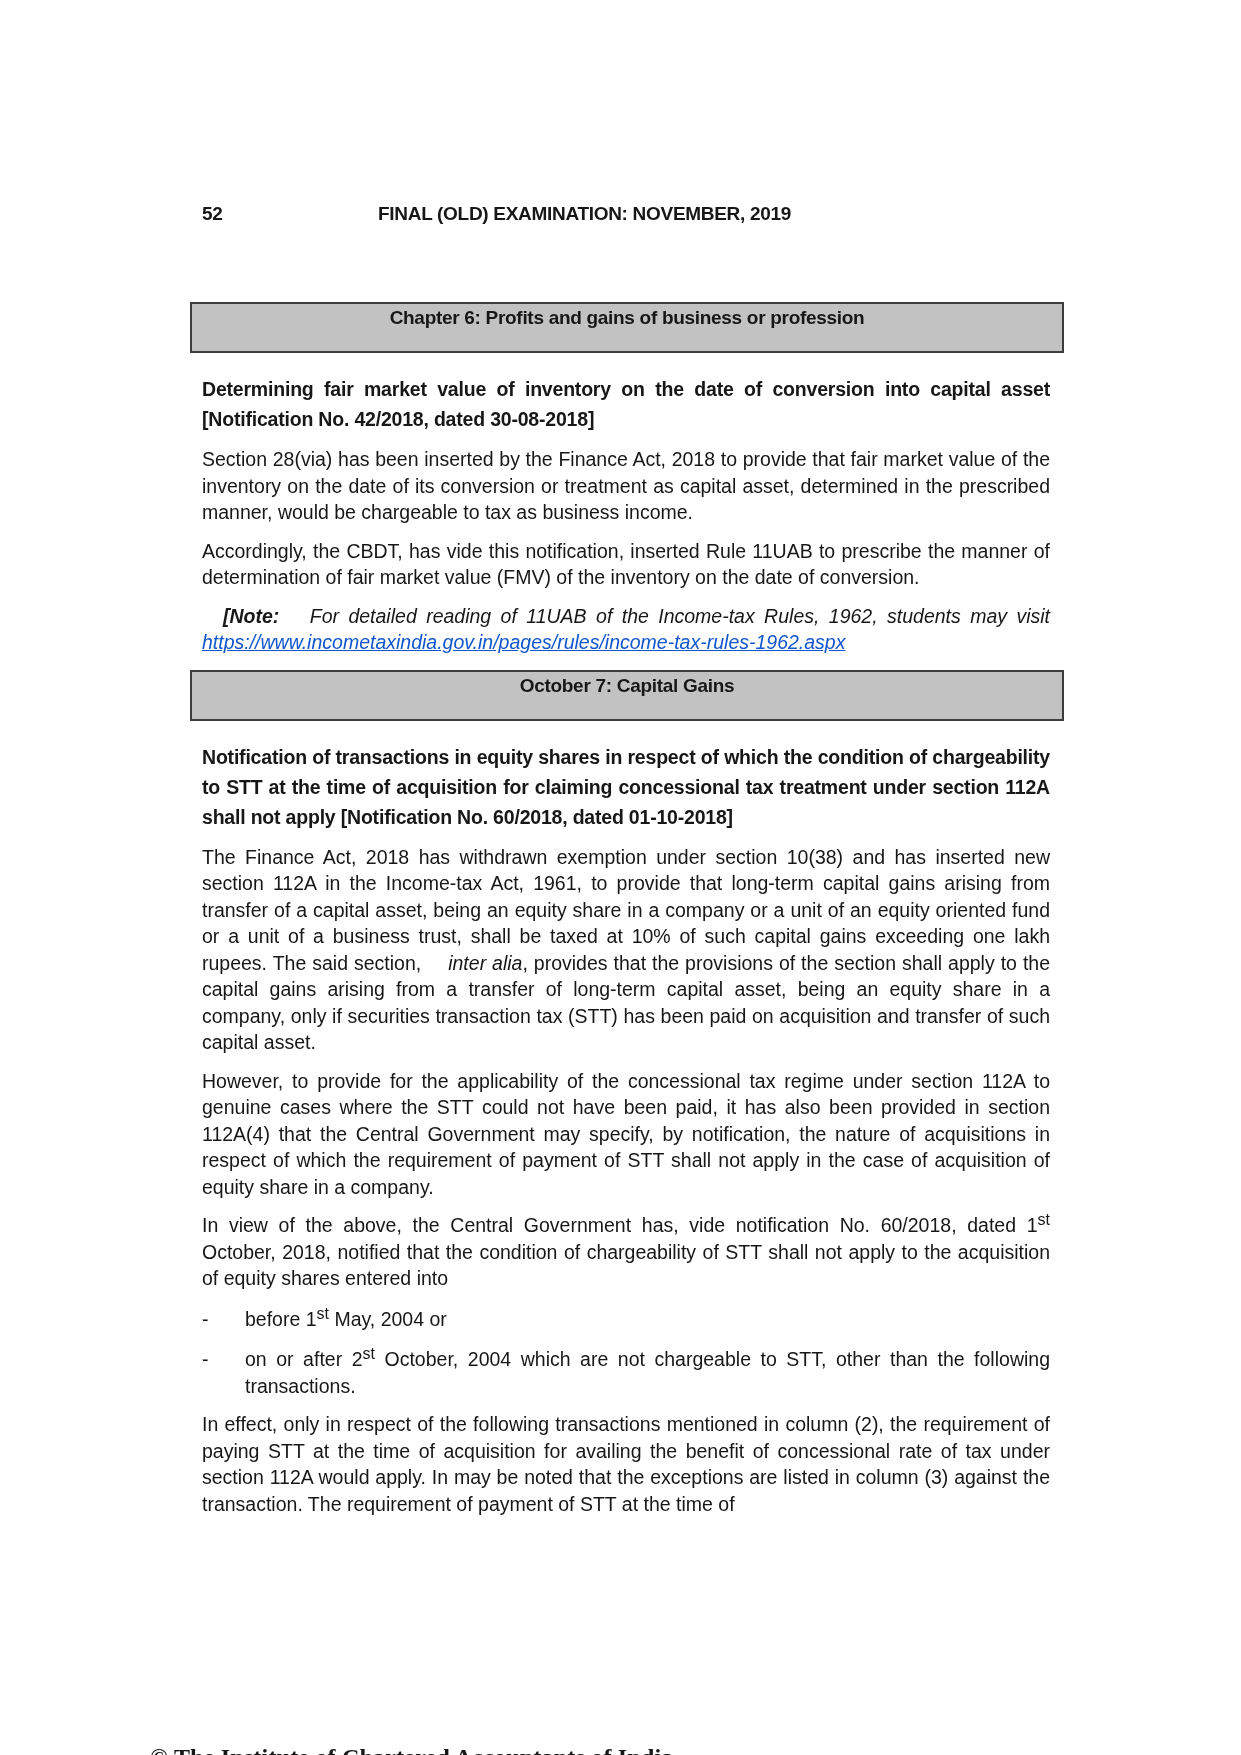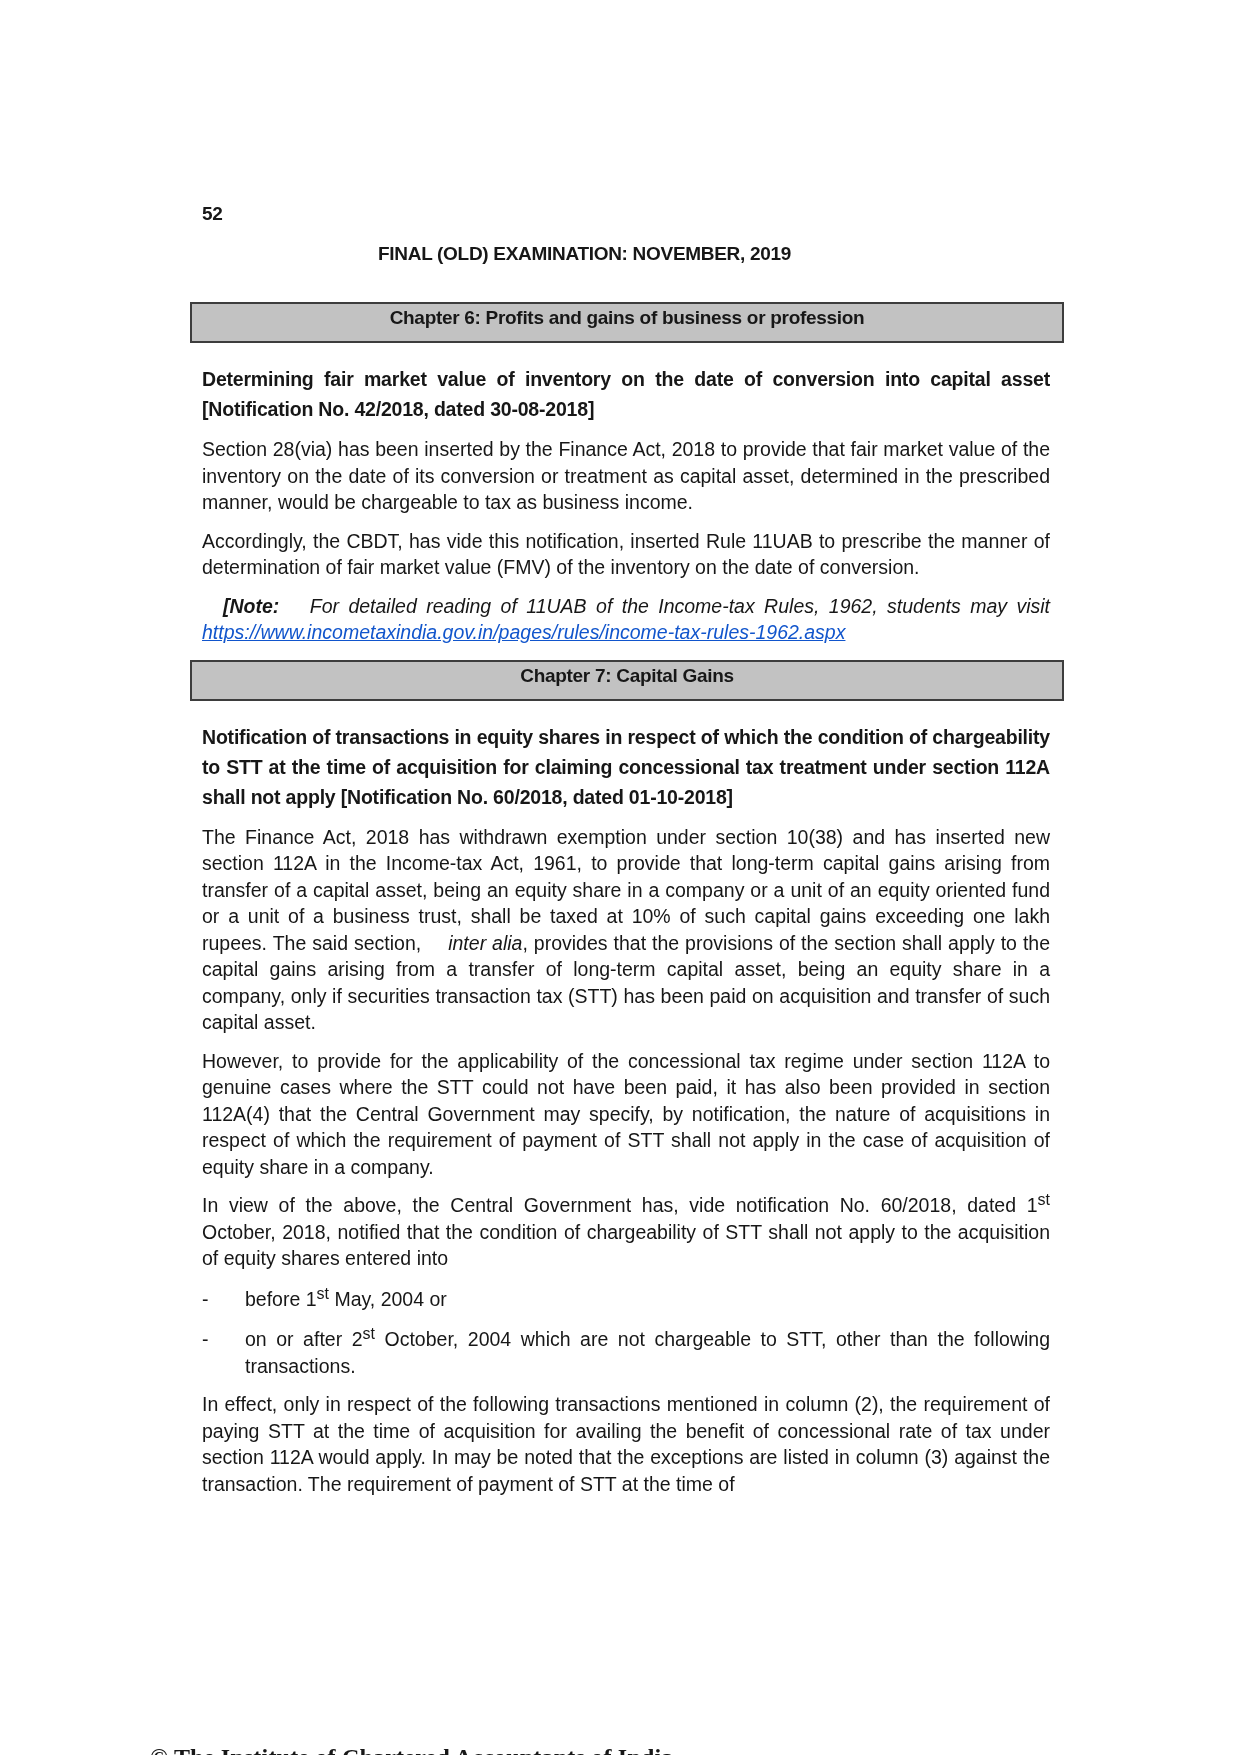--- a/index.html
+++ b/index.html
@@ -12,32 +12,31 @@
     overflow:hidden;
   }
   .page-number {
     position:absolute; left:202px; top:203px;
     font-size:19px; font-weight:bold; letter-spacing:-0.2px;
   }
   .header-title {
     position:absolute; left:378px; top:203px;
     font-size:19px; font-weight:bold; letter-spacing:-0.3px;
     white-space:nowrap;
-    margin-top:40px;
   }
   .content {
     position:absolute; left:202px; top:302px; width:848px;
   }
   .banner {
     background:var(--banner-bg,#c2c2c2);
     border:2px solid var(--banner-border,#3d3d3d);
     margin:14px -14px 0 -12px;
     text-align:center;
     font-weight:bold; font-size:19px; letter-spacing:-0.3px;
-    padding:3px 4px 12px;
+    padding:3px 4px 22px;
   }
   .banner:first-child { margin-top:0; }
   .heading {
     font-weight:bold; font-size:19.5px; line-height:30px;
     text-align:justify; margin:21px 0 0; letter-spacing:-0.2px;
   }
   .para {
     font-size:19.5px; line-height:26.5px;
     text-align:justify; margin:12px 0 0;
   }
@@ -66,21 +65,21 @@
 
 <div class="page">
   <div class="page-number">52</div>
   <div class="header-title">FINAL (OLD) EXAMINATION: NOVEMBER, 2019</div>
   <div class="content">
       <div class="banner">Chapter 6: Profits and gains of business or profession</div>
       <div class="heading"><span>Determining fair market value of inventory on the date of conversion into capital asset [Notification No. 42/2018, dated 30-08-2018]</span></div>
       <div class="para"><span>Section 28(via) has been inserted by the Finance Act, 2018 to provide that fair market value of the inventory on the date of its conversion or treatment as capital asset, determined in the prescribed manner, would be chargeable to tax as business income.</span></div>
       <div class="para"><span>Accordingly, the CBDT, has vide this notification, inserted Rule 11UAB to prescribe the manner of determination of fair market value (FMV) of the inventory on the date of conversion.</span></div>
       <div class="para"><span class="b i">[Note:</span><span class="i"> For detailed reading of 11UAB of the Income-tax Rules, 1962, students may visit </span><a href="#" class="doclink">https://www.incometaxindia.gov.in/pages/rules/income-tax-rules-1962.aspx</a></div>
-      <div class="banner">Chapter 7: Capital Gains</div>
+      <div class="banner">October 7: Capital Gains</div>
       <div class="heading"><span>Notification of transactions in equity shares in respect of which the condition of chargeability to STT at the time of acquisition for claiming concessional tax treatment under section 112A shall not apply [Notification No. 60/2018, dated 01-10-2018]</span></div>
       <div class="para"><span>The Finance Act, 2018 has withdrawn exemption under section 10(38) and has inserted new section 112A in the Income-tax Act, 1961, to provide that long-term capital gains arising from transfer of a capital asset, being an equity share in a company or a unit of an equity oriented fund or a unit of a business trust, shall be taxed at 10% of such capital gains exceeding one lakh rupees. The said section, </span><span class="i">inter alia</span><span>, provides that the provisions of the section shall apply to the capital gains arising from a transfer of long-term capital asset, being an equity share in a company, only if securities transaction tax (STT) has been paid on acquisition and transfer of such capital asset.</span></div>
       <div class="para"><span>However, to provide for the applicability of the concessional tax regime under section 112A to genuine cases where the STT could not have been paid, it has also been provided in section 112A(4) that the Central Government may specify, by notification, the nature of acquisitions in respect of which the requirement of payment of STT shall not apply in the case of acquisition of equity share in a company.</span></div>
       <div class="para"><span>In view of the above, the Central Government has, vide notification No. 60/2018, dated 1</span><sup>st</sup><span> October, 2018, notified that the condition of chargeability of STT shall not apply to the acquisition of equity shares entered into</span></div>
       <div class="bullet">
         <span class="dash">-</span>
         <span class="btext"><span>before 1</span><sup>st</sup><span> May, 2004 or</span></span>
       </div>
       <div class="bullet">
         <span class="dash">-</span>

